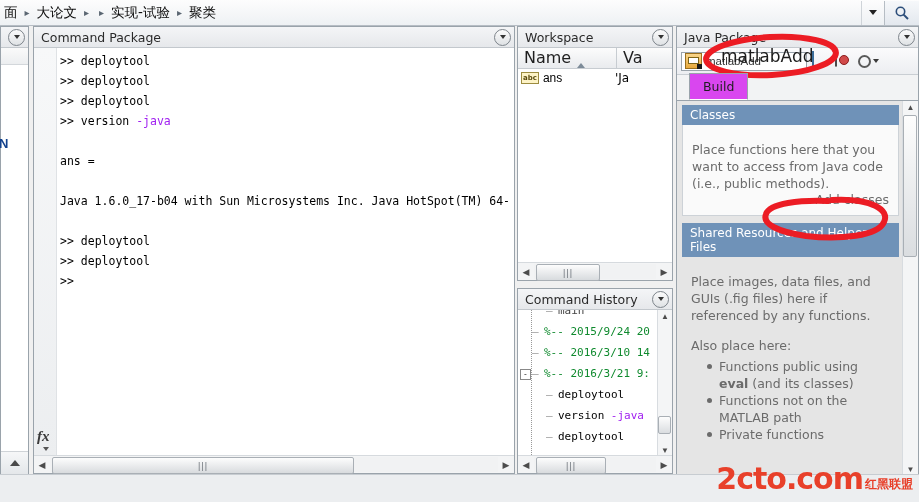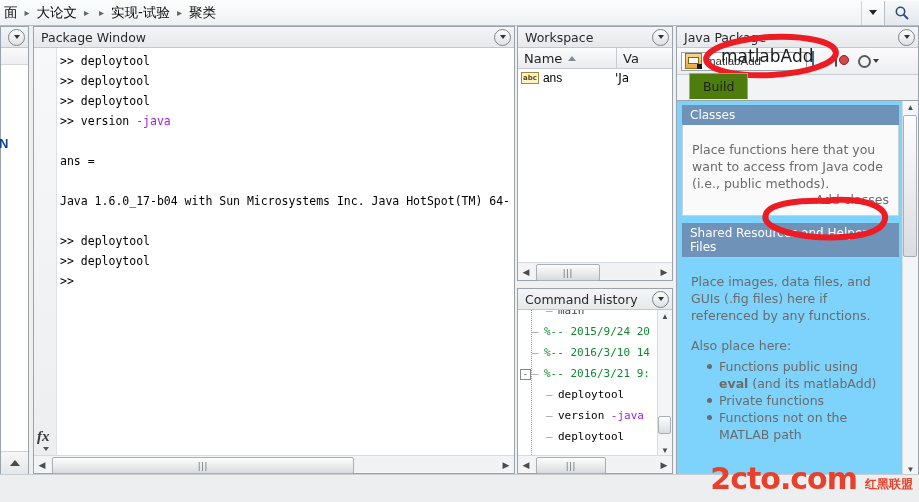--- a/index.html
+++ b/index.html
@@ -94,21 +94,21 @@
     position:absolute; top:0; height:15px;
     background: linear-gradient(#fdfdfd,#d8dbde);
     border:1px solid #a9afb5; border-radius:2px;
     display:flex; align-items:center; justify-content:center;
   }
   .grip { letter-spacing:1px; color:#6d737a; font-size:9px; }
 
   
   #workspace { left: 517px; top: 26px; width: 156px; height: 255px; }
   .ws-head { display:flex; height:20px; background:linear-gradient(#fcfcfc,#e9ebee); border-bottom:1px solid #c7ccd1; }
-  .ws-col { display:flex; align-items:center; padding-left:6px; font-size:13px; color:#1f1f1f; font-family:"DejaVu Sans",sans-serif; }
+  .ws-col { display:flex; padding-left:6px; font-size:16px; color:#1f1f1f; font-family:"DejaVu Sans",sans-serif; }
   .ws-col.name { width: 92px; border-right:1px solid #c7ccd1; }
   .sort-asc { margin-left:6px; border-left:4px solid transparent; border-right:4px solid transparent; border-bottom:5px solid #7d8b99; display:block; }
   .ws-rows { background:#fff; height: calc(100% - 20px - 20px - 17px); }
   .ws-row { display:flex; align-items:center; height:18px; }
   .ws-cell.name { width:92px; display:flex; align-items:center; gap:4px; padding-left:3px; box-sizing:border-box;}
   .abc-icon {
     display:inline-block; font-size:7px; line-height:10px; font-family:"DejaVu Sans",sans-serif;
     background:#fdf3c6; border:1px solid #9c8c3f; color:#5a4b0e; padding:0 1px; font-weight:bold;
   }
   .ws-cell.val { padding-left:5px; font-size:12px; font-family:"DejaVu Sans",sans-serif;}
@@ -163,23 +163,23 @@
   .ic-gear { width:13px; height:13px; border-radius:50%; border:2.5px solid #5a5a5a; box-sizing:border-box;}
   .gear-caret { border-left:3.5px solid transparent; border-right:3.5px solid transparent; border-top:4px solid #3a3a3a; display:block;}
 
   .jp-tabs { height: 25px; background:#f2f3f4; border-bottom:1px solid #9aa3ab; display:flex; align-items:flex-end; padding-left:12px;}
   .jp-tab {
     height: 23px; padding: 0 13px; display:flex; align-items:center;
     font-size:12.5px; font-family:"DejaVu Sans",sans-serif;
     border:1px solid #9aa3ab; border-bottom:none; background:linear-gradient(#eceef0,#dfe2e5);
     margin-right:-1px; color:#1f1f1f;
   }
-  .jp-tab.active { background:#4d7c0f; height:25px; border-bottom:1px solid #fff; position:relative; z-index:2;}
-
-  .jp-content { position:relative; height: calc(100% - 20px - 26px - 25px); background:#7dd3fc; overflow:hidden; }
+  .jp-tab.active { background:#d946ef; height:25px; border-bottom:1px solid #fff; position:relative; z-index:2;}
+
+  .jp-content { position:relative; height: calc(100% - 20px - 26px - 25px); background:#e5e5e5; overflow:hidden; }
   .jp-inner { position:absolute; left:5px; top:4px; right:19px; bottom:0; }
   .sec-head {
     background:#6f92b8; color:#fff; font-size:12px; padding:3px 8px;
     font-family:"DejaVu Sans",sans-serif;
   }
   .sec-box { background:#fafafa; border:1px solid #cdd2d7; border-top:none; padding:16px 9px 8px 9px; }
   .sec-text { color:#6b6b6b; font-size:12.5px; line-height:17px; font-family:"DejaVu Sans",sans-serif;}
   .add-link { text-align:right; color:#6b6b6b; font-size:12.5px; font-family:"DejaVu Sans",sans-serif;}
   .sec-gap { height:7px; }
   .bul { list-style:none; margin:4px 0 0 0; padding-left:16px; }
@@ -188,21 +188,21 @@
   .bul b { font-weight:bold; color:#6b6b6b; }
 
   
   .annot { position:absolute; pointer-events:none; }
   .annot-text {
     position:absolute; font-family:"DejaVu Sans", sans-serif;
     font-size:17px; color:#1c1c1c; font-weight:500;
   }
 
   
-  .watermark { position:absolute; right:6px; bottom:10px; display:flex; align-items:flex-end; gap:8px; }
+  .watermark { position:absolute; right:6px; bottom:10px; display:flex; align-items:flex-end; gap:2px; }
   .wm-main { font-family:"DejaVu Sans", sans-serif; font-weight:bold; font-size:30px; color:#e8402a; letter-spacing:-1px; line-height:26px;}
   .wm-sub { font-family:"DejaVu Sans", sans-serif; font-weight:bold; font-size:12px; color:#e8402a; line-height:16px;}
 
   .bottom-strip { position:absolute; left:0; bottom:0; width:919px; height:27px; background:#eceef0; border-top:1px solid #c7ccd1;}
 </style>
 </head>
 <body>
 
 <div class="screen">
 
@@ -241,21 +241,21 @@
       <div class="stub-row"></div>
       <div class="stub-mark">N</div>
       <div class="stub-foot">
         <span class="chev-up"></span>
       </div>
     </div>
   </div>
 
   <div class="panel" id="cmd-window">
     <div class="panel-title">
-      <span>Package Window</span>
+      <span>Command Package</span>
       <span class="ddbtn">
           <i></i>
         </span>
     </div>
     <div class="cmd-body">
       <div class="cmd-gutter">
         <span class="fx">fx</span>
         <span class="fx-arrow"></span>
       </div>
       <div class="cmd-lines" id="cmd-lines"><div class="ln"><span class="prompt">&gt;&gt; </span><span>deploytool</span></div><div class="ln"><span class="prompt">&gt;&gt; </span><span>deploytool</span></div><div class="ln"><span class="prompt">&gt;&gt; </span><span>deploytool</span></div><div class="ln"><span class="prompt">&gt;&gt; </span><span>version </span><span class="opt">-java</span></div><div class="ln"></div><div class="ln"><span>ans =</span></div><div class="ln"></div><div class="ln"><span>Java 1.6.0_17-b04 with Sun Microsystems Inc. Java HotSpot(TM) 64-</span></div><div class="ln"></div><div class="ln"><span class="prompt">&gt;&gt; </span><span>deploytool</span></div><div class="ln"><span class="prompt">&gt;&gt; </span><span>deploytool</span></div><div class="ln"><span class="prompt">&gt;&gt; </span></div></div>
@@ -370,23 +370,23 @@
           <div class="add-link">Add classes</div>
         </div>
 
         <div class="sec-gap"></div>
 
         <div class="sec-head">Shared Resources and Helper Files</div>
         <div class="sec-box" style="border:none;background:transparent;padding-left:9px;">
           <div class="sec-text">Place images, data files, and GUIs (.fig files) here if referenced by any functions.</div>
           <div class="sec-text" style="margin-top:13px;">Also place here:</div>
           <ul class="bul" id="jp-bullets">
-              <li><span>Functions public using </span><b>eval</b><span> (and its matlabAdd)</span></li>
+              <li><span>Functions public using </span><b>eval</b><span> (and its classes)</span></li>
+              <li><span>Functions not on the MATLAB path</span></li>
               <li><span>Private functions</span></li>
-              <li><span>Functions not on the MATLAB path</span></li>
             </ul>
         </div>
 
       </div>
       <div class="vscroll" style="width:15px;">
         <div class="vs-arrow">▲</div>
         <div class="vs-thumb" style="top:14px; height:140px; width:12px;"></div>
         <div class="vs-arrow" style="position:absolute;bottom:0;left:0;right:0;">▼</div>
       </div>
     </div>

